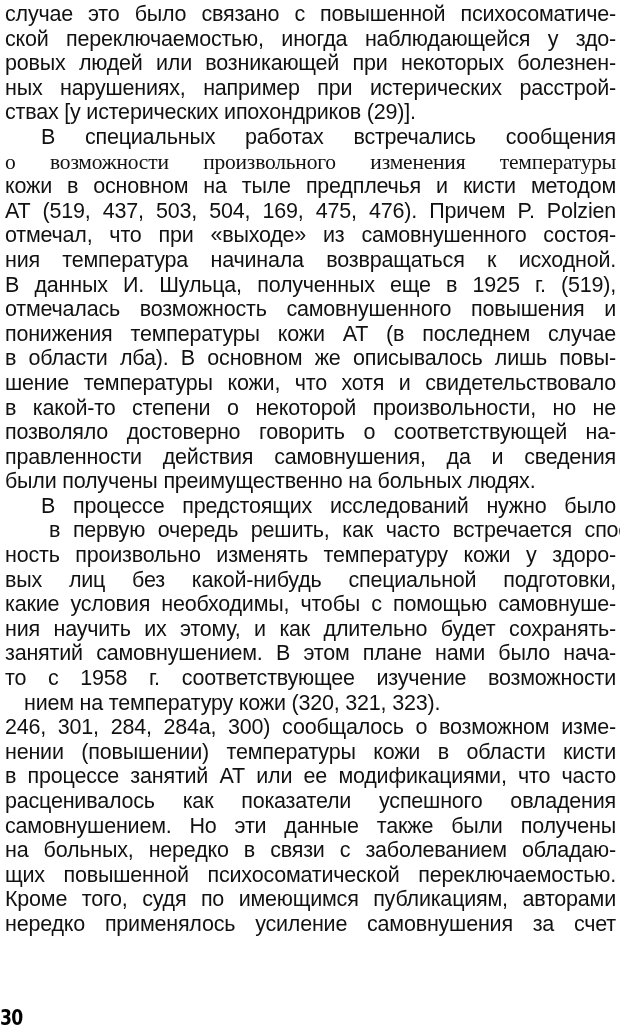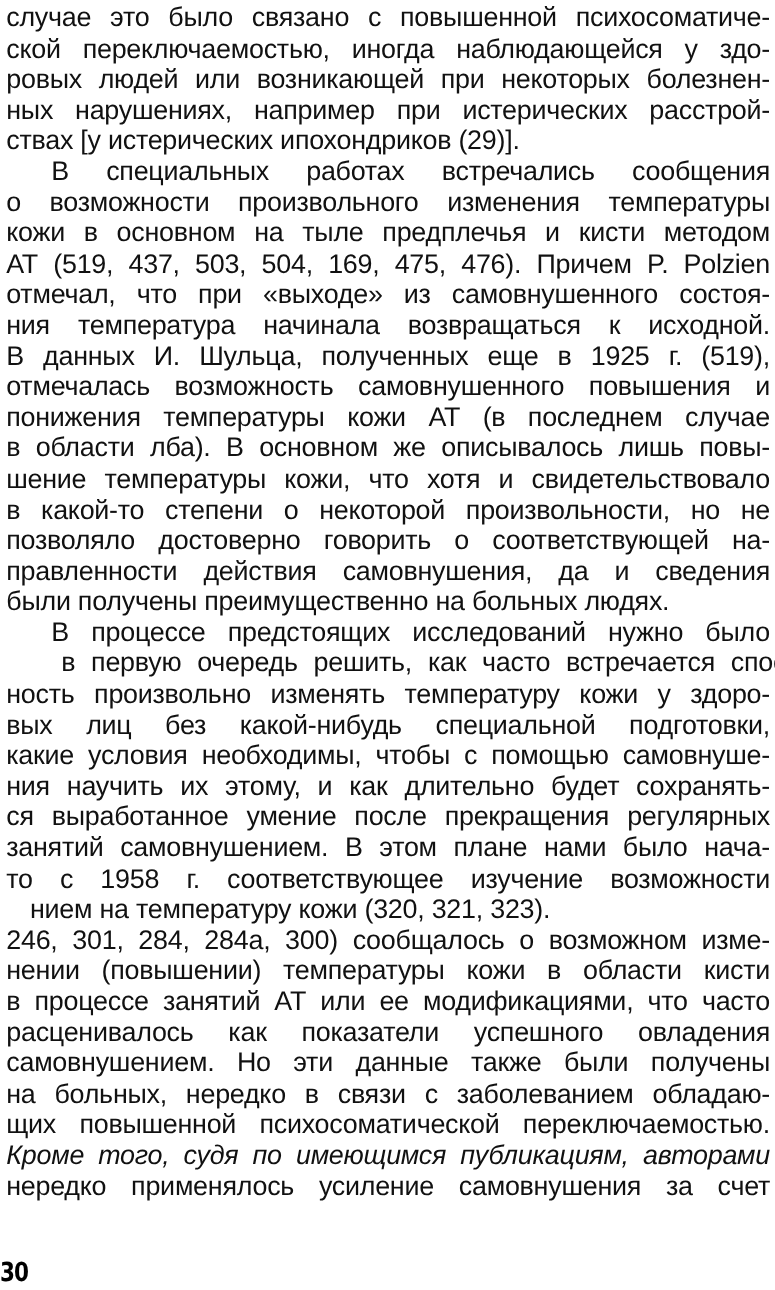--- a/index.html
+++ b/index.html
@@ -36,21 +36,21 @@
 <div class="page">
   <div class="paragraph">
     <span class="line" style="display: block; width: 611px;">случае это было связано с повышенной психосоматиче-</span>
     <span class="line" style="display: block; width: 611px;">ской переключаемостью, иногда наблюдающейся у здо-</span>
     <span class="line" style="display: block; width: 611px;">ровых людей или возникающей при некоторых болезнен-</span>
     <span class="line" style="display: block; width: 611px;">ных нарушениях, например при истерических расстрой-</span>
     <span class="line last" style="display: block; width: 611px;">ствах [у истерических ипохондриков (29)].</span>
   </div>
   <div class="paragraph">
     <span class="line indent" style="display: block; width: 575px;">В специальных работах встречались сообщения</span>
-    <span class="line" style="display: block; width: 611px;">о возможности произвольного изменения температуры</span>
+    <span class="line" style="display: block; width: 611px; font-family: Liberation Serif, serif;">о возможности произвольного изменения температуры</span>
     <span class="line" style="display: block; width: 611px;">кожи в основном на тыле предплечья и кисти методом</span>
     <span class="line" style="display: block; width: 611px;">АТ (519, 437, 503, 504, 169, 475, 476). Причем P. Polzien</span>
     <span class="line" style="display: block; width: 611px;">отмечал, что при «выходе» из самовнушенного состоя-</span>
     <span class="line" style="display: block; width: 611px;">ния температура начинала возвращаться к исходной.</span>
     <span class="line" style="display: block; width: 611px;">В данных И. Шульца, полученных еще в 1925 г. (519),</span>
     <span class="line" style="display: block; width: 611px;">отмечалась возможность самовнушенного повышения и</span>
     <span class="line" style="display: block; width: 611px;">понижения температуры кожи АТ (в последнем случае</span>
     <span class="line" style="display: block; width: 611px;">в области лба). В основном же описывалось лишь повы-</span>
     <span class="line" style="display: block; width: 611px;">шение температуры кожи, что хотя и свидетельствовало</span>
     <span class="line" style="display: block; width: 611px;">в какой-то степени о некоторой произвольности, но не</span>
@@ -58,31 +58,30 @@
     <span class="line" style="display: block; width: 611px;">правленности действия самовнушения, да и сведения</span>
     <span class="line last" style="display: block; width: 611px;">были получены преимущественно на больных людях.</span>
   </div>
   <div class="paragraph">
     <span class="line indent" style="display: block; width: 575px;">В процессе предстоящих исследований нужно было</span>
     <span class="line" style="display: block; width: 611px; margin-left: 44px;">в первую очередь решить, как часто встречается способ-</span>
     <span class="line" style="display: block; width: 611px;">ность произвольно изменять температуру кожи у здоро-</span>
     <span class="line" style="display: block; width: 611px;">вых лиц без какой-нибудь специальной подготовки,</span>
     <span class="line" style="display: block; width: 611px;">какие условия необходимы, чтобы с помощью самовнуше-</span>
     <span class="line" style="display: block; width: 611px;">ния научить их этому, и как длительно будет сохранять-</span>
-    <span class="line" style="display: block; width: 611px;">ся выработанное умение после прекращения регулярных</span>
     <span class="line" style="display: block; width: 611px;">занятий самовнушением. В этом плане нами было нача-</span>
     <span class="line" style="display: block; width: 611px;">то с 1958 г. соответствующее изучение возможности</span>
     <span class="line last" style="display: block; width: 611px; margin-left: 19px;">нием на температуру кожи (320, 321, 323).</span>
   </div>
   <div class="paragraph">
     <span class="line" style="display: block; width: 611px;">246, 301, 284, 284а, 300) сообщалось о возможном изме-</span>
     <span class="line" style="display: block; width: 611px;">нении (повышении) температуры кожи в области кисти</span>
     <span class="line" style="display: block; width: 611px;">в процессе занятий АТ или ее модификациями, что часто</span>
     <span class="line" style="display: block; width: 611px;">расценивалось как показатели успешного овладения</span>
     <span class="line" style="display: block; width: 611px;">самовнушением. Но эти данные также были получены</span>
     <span class="line" style="display: block; width: 611px;">на больных, нередко в связи с заболеванием обладаю-</span>
     <span class="line" style="display: block; width: 611px;">щих повышенной психосоматической переключаемостью.</span>
-    <span class="line" style="display: block; width: 611px; font-style: italic;">Кроме того, судя по имеющимся публикациям, авторами</span>
+    <span class="line" style="display: block; width: 611px;">Кроме того, судя по имеющимся публикациям, авторами</span>
     <span class="line" style="display: block; width: 611px;">нередко применялось усиление самовнушения за счет</span>
   </div>
 </div>
 
 <div class="page-number">30</div>
 
 </body></html>

